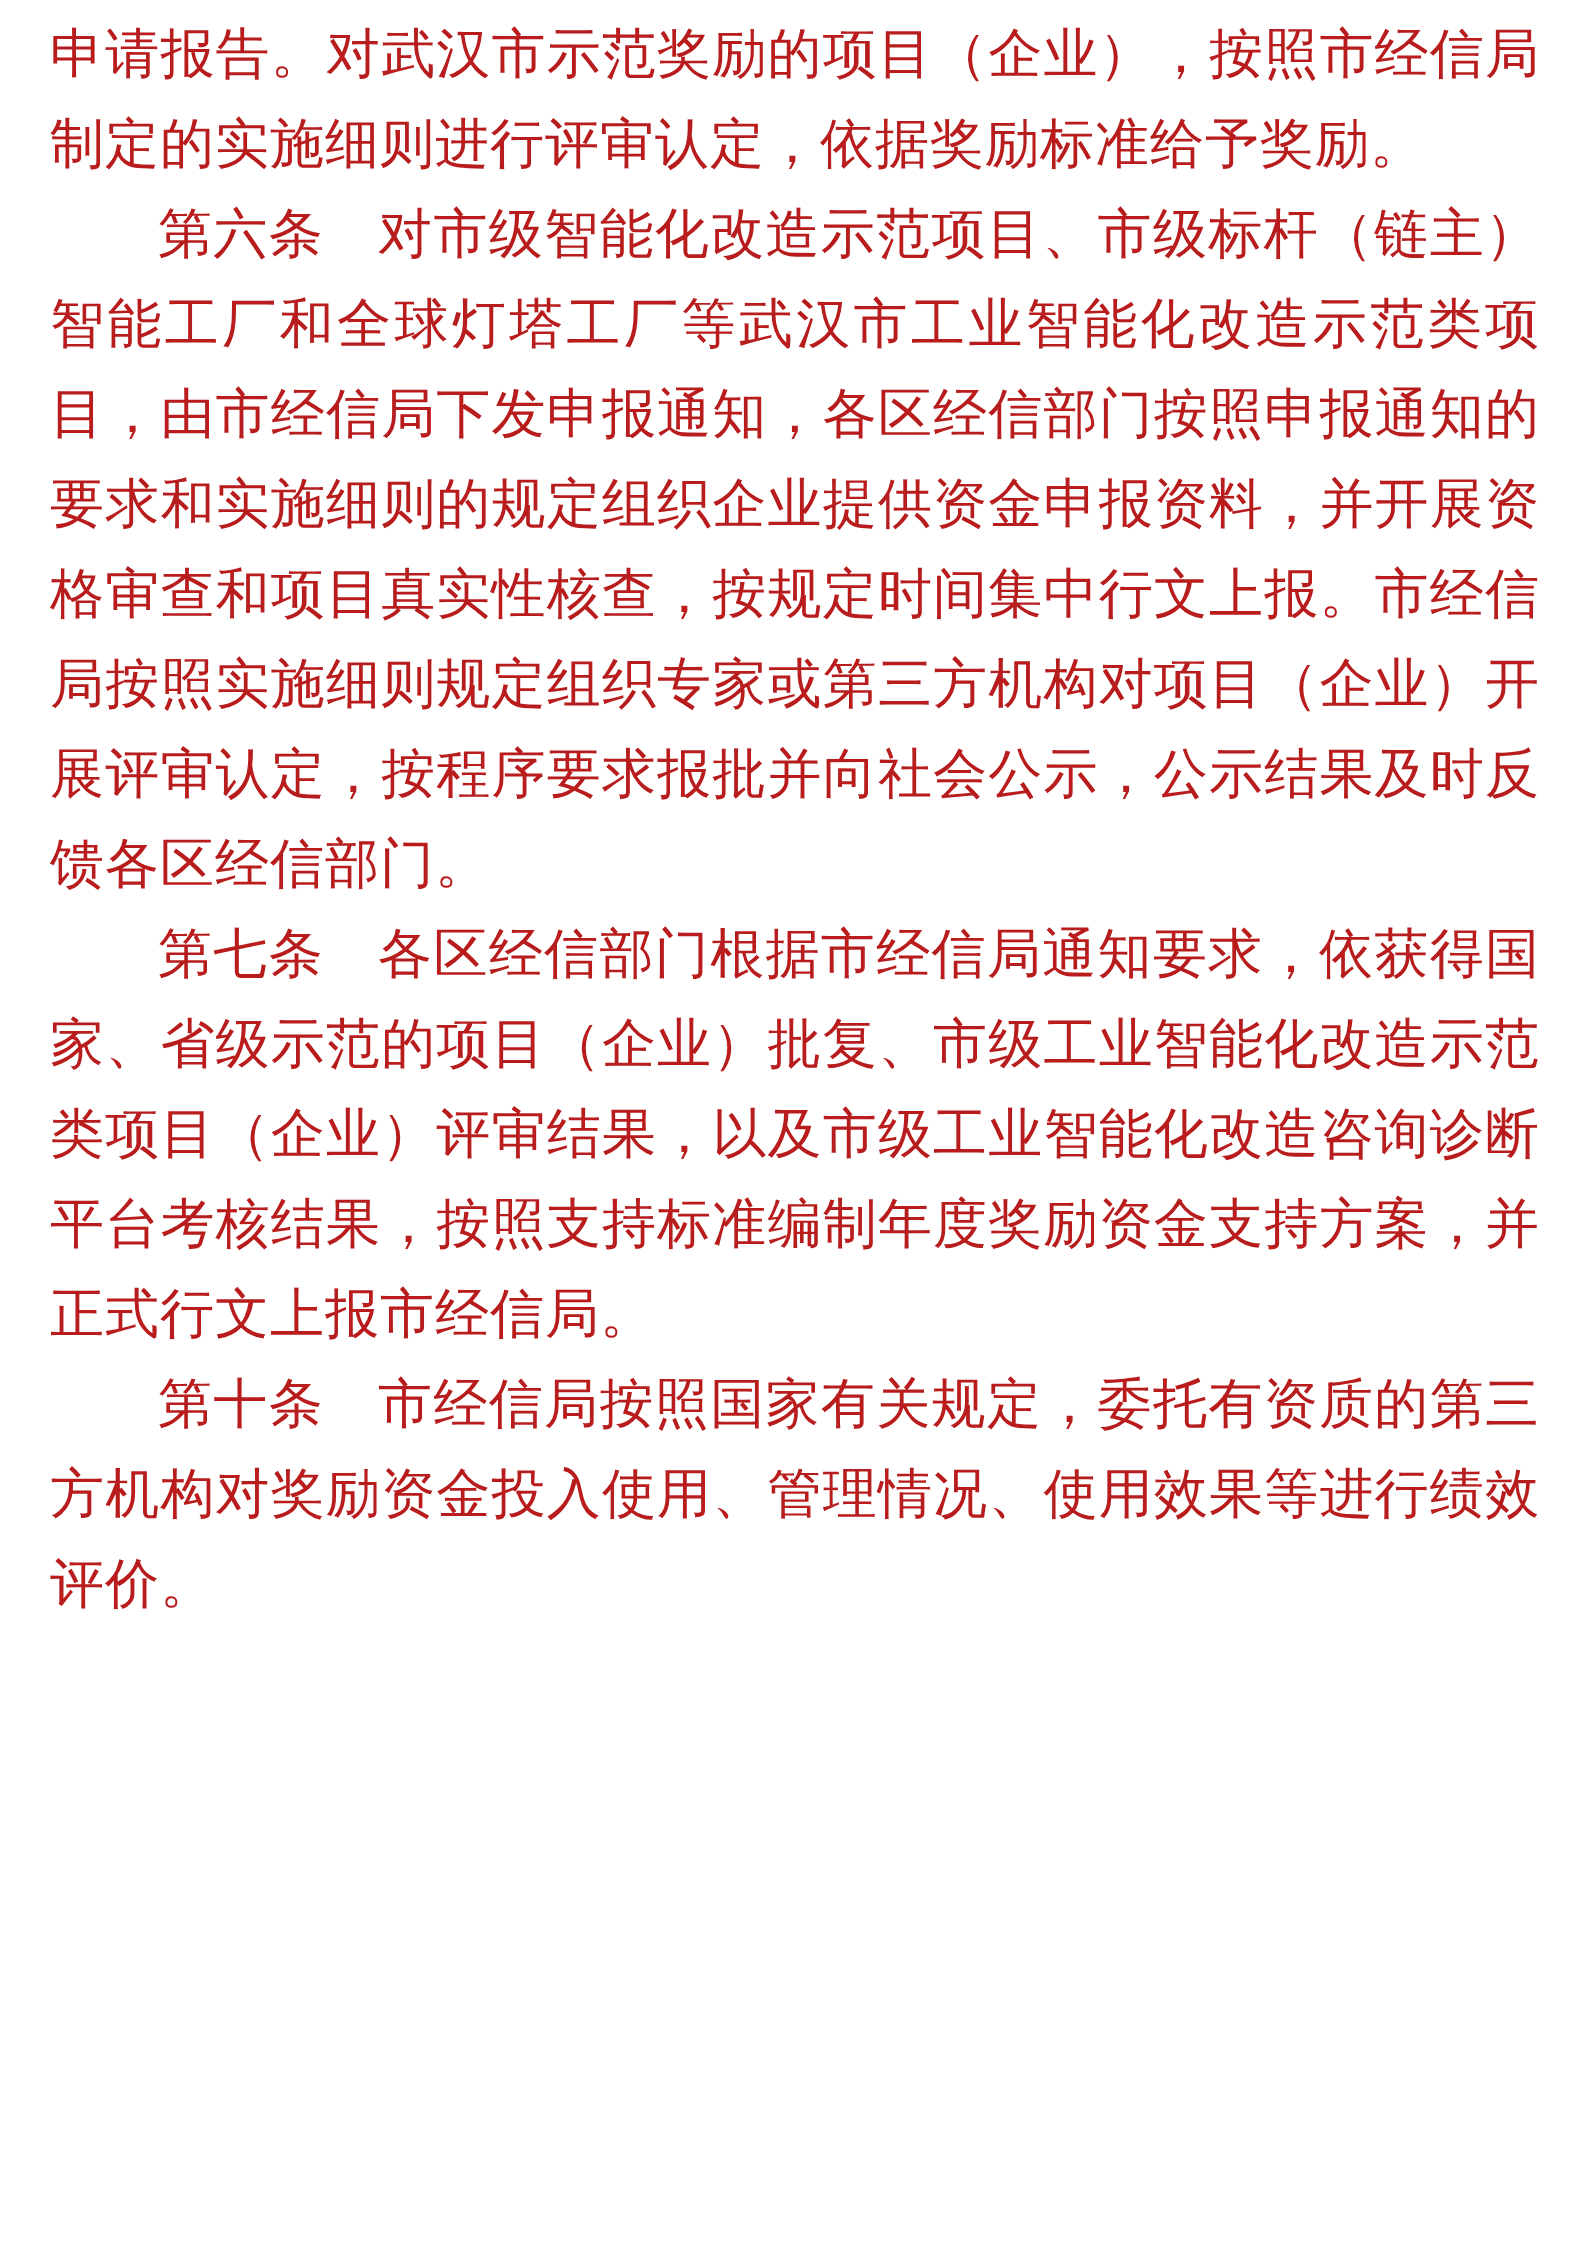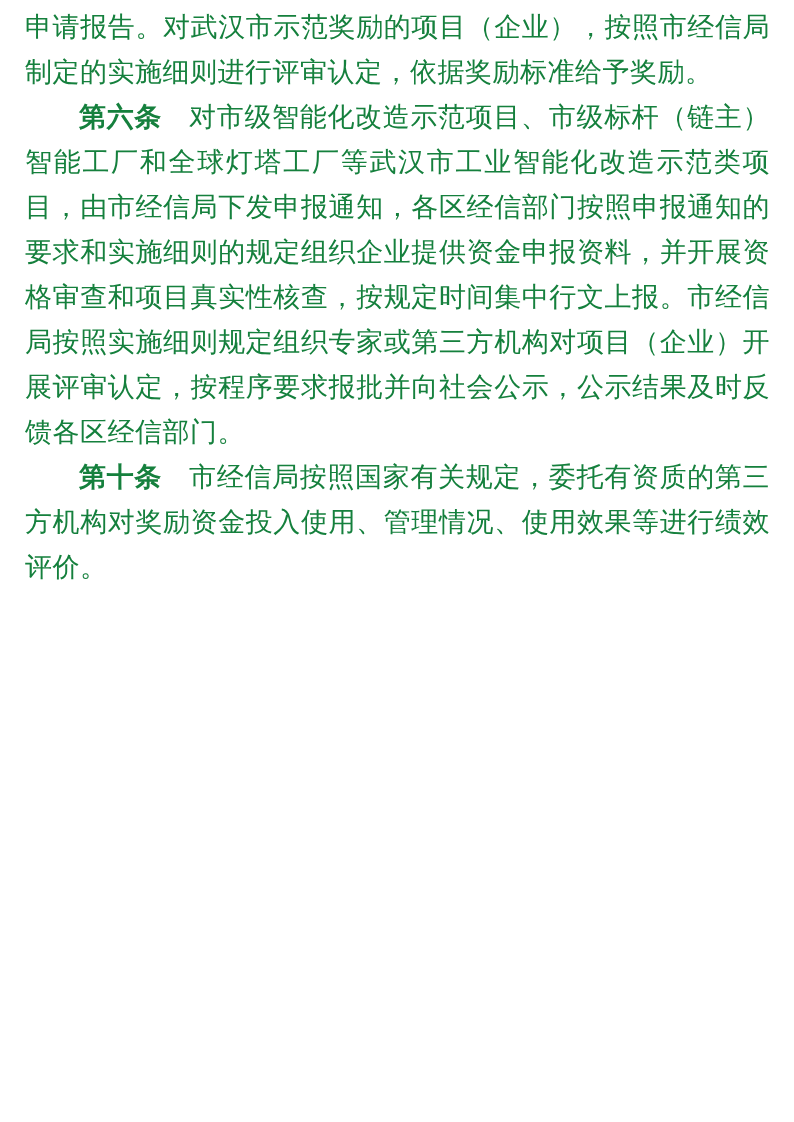--- a/index.html
+++ b/index.html
@@ -19,52 +19,55 @@
     height: 1122px;
     padding: 5px 24px 0 25px;
     background: #ffffff;
     color: #111111;
   }
   p.para {
     margin: 0;
     padding: 0;
     font-size: 27px;
     line-height: 45px;
-    color: #15803d;
+    color: #b91c1c;
     text-align: justify;
     text-justify: inter-ideograph;
     text-indent: 2em;
     letter-spacing: 0.5px;
     word-break: break-all;
   }
   p.continuation {
     text-indent: 0;
   }
   .article-label {
     font-family: "Liberation Sans", "DejaVu Sans", sans-serif;
-    font-weight: bold;
+    font-weight: normal;
     margin-right: 1em;
   }
   .para-text {
     font-weight: normal;
   }
 </style>
 </head>
 <body>
 
 <div class="page">
 
   <p class="para continuation">
     <span class="para-text">申请报告。对武汉市示范奖励的项目（企业），按照市经信局制定的实施细则进行评审认定，依据奖励标准给予奖励。</span>
   </p>
 
   <p class="para">
     <span class="article-label">第六条</span><span class="para-text">对市级智能化改造示范项目、市级标杆（链主）智能工厂和全球灯塔工厂等武汉市工业智能化改造示范类项目，由市经信局下发申报通知，各区经信部门按照申报通知的要求和实施细则的规定组织企业提供资金申报资料，并开展资格审查和项目真实性核查，按规定时间集中行文上报。市经信局按照实施细则规定组织专家或第三方机构对项目（企业）开展评审认定，按程序要求报批并向社会公示，公示结果及时反馈各区经信部门。</span>
   </p>
 
+  <p class="para">
+    <span class="article-label">第七条</span><span class="para-text">各区经信部门根据市经信局通知要求，依获得国家、省级示范的项目（企业）批复、市级工业智能化改造示范类项目（企业）评审结果，以及市级工业智能化改造咨询诊断平台考核结果，按照支持标准编制年度奖励资金支持方案，并正式行文上报市经信局。</span>
+  </p>
 
 
 
   <p class="para">
     <span class="article-label">第十条</span><span class="para-text">市经信局按照国家有关规定，委托有资质的第三方机构对奖励资金投入使用、管理情况、使用效果等进行绩效评价。</span>
   </p>
 
 </div>
 
 </body></html>

